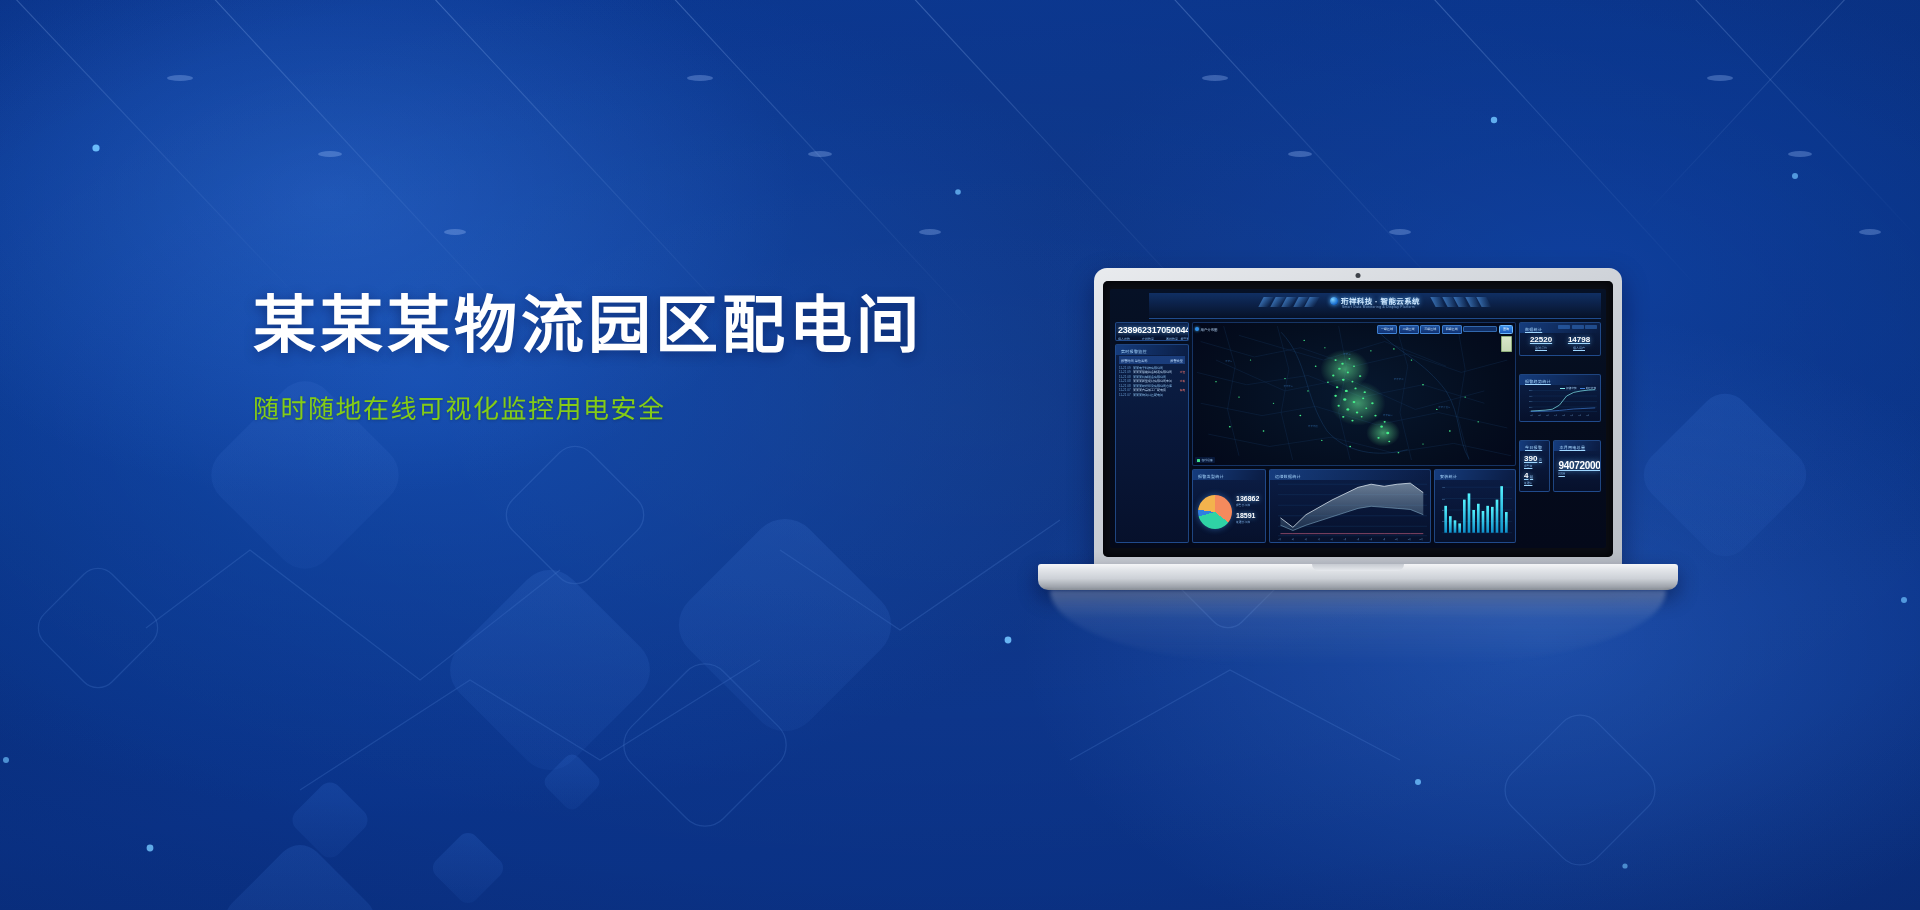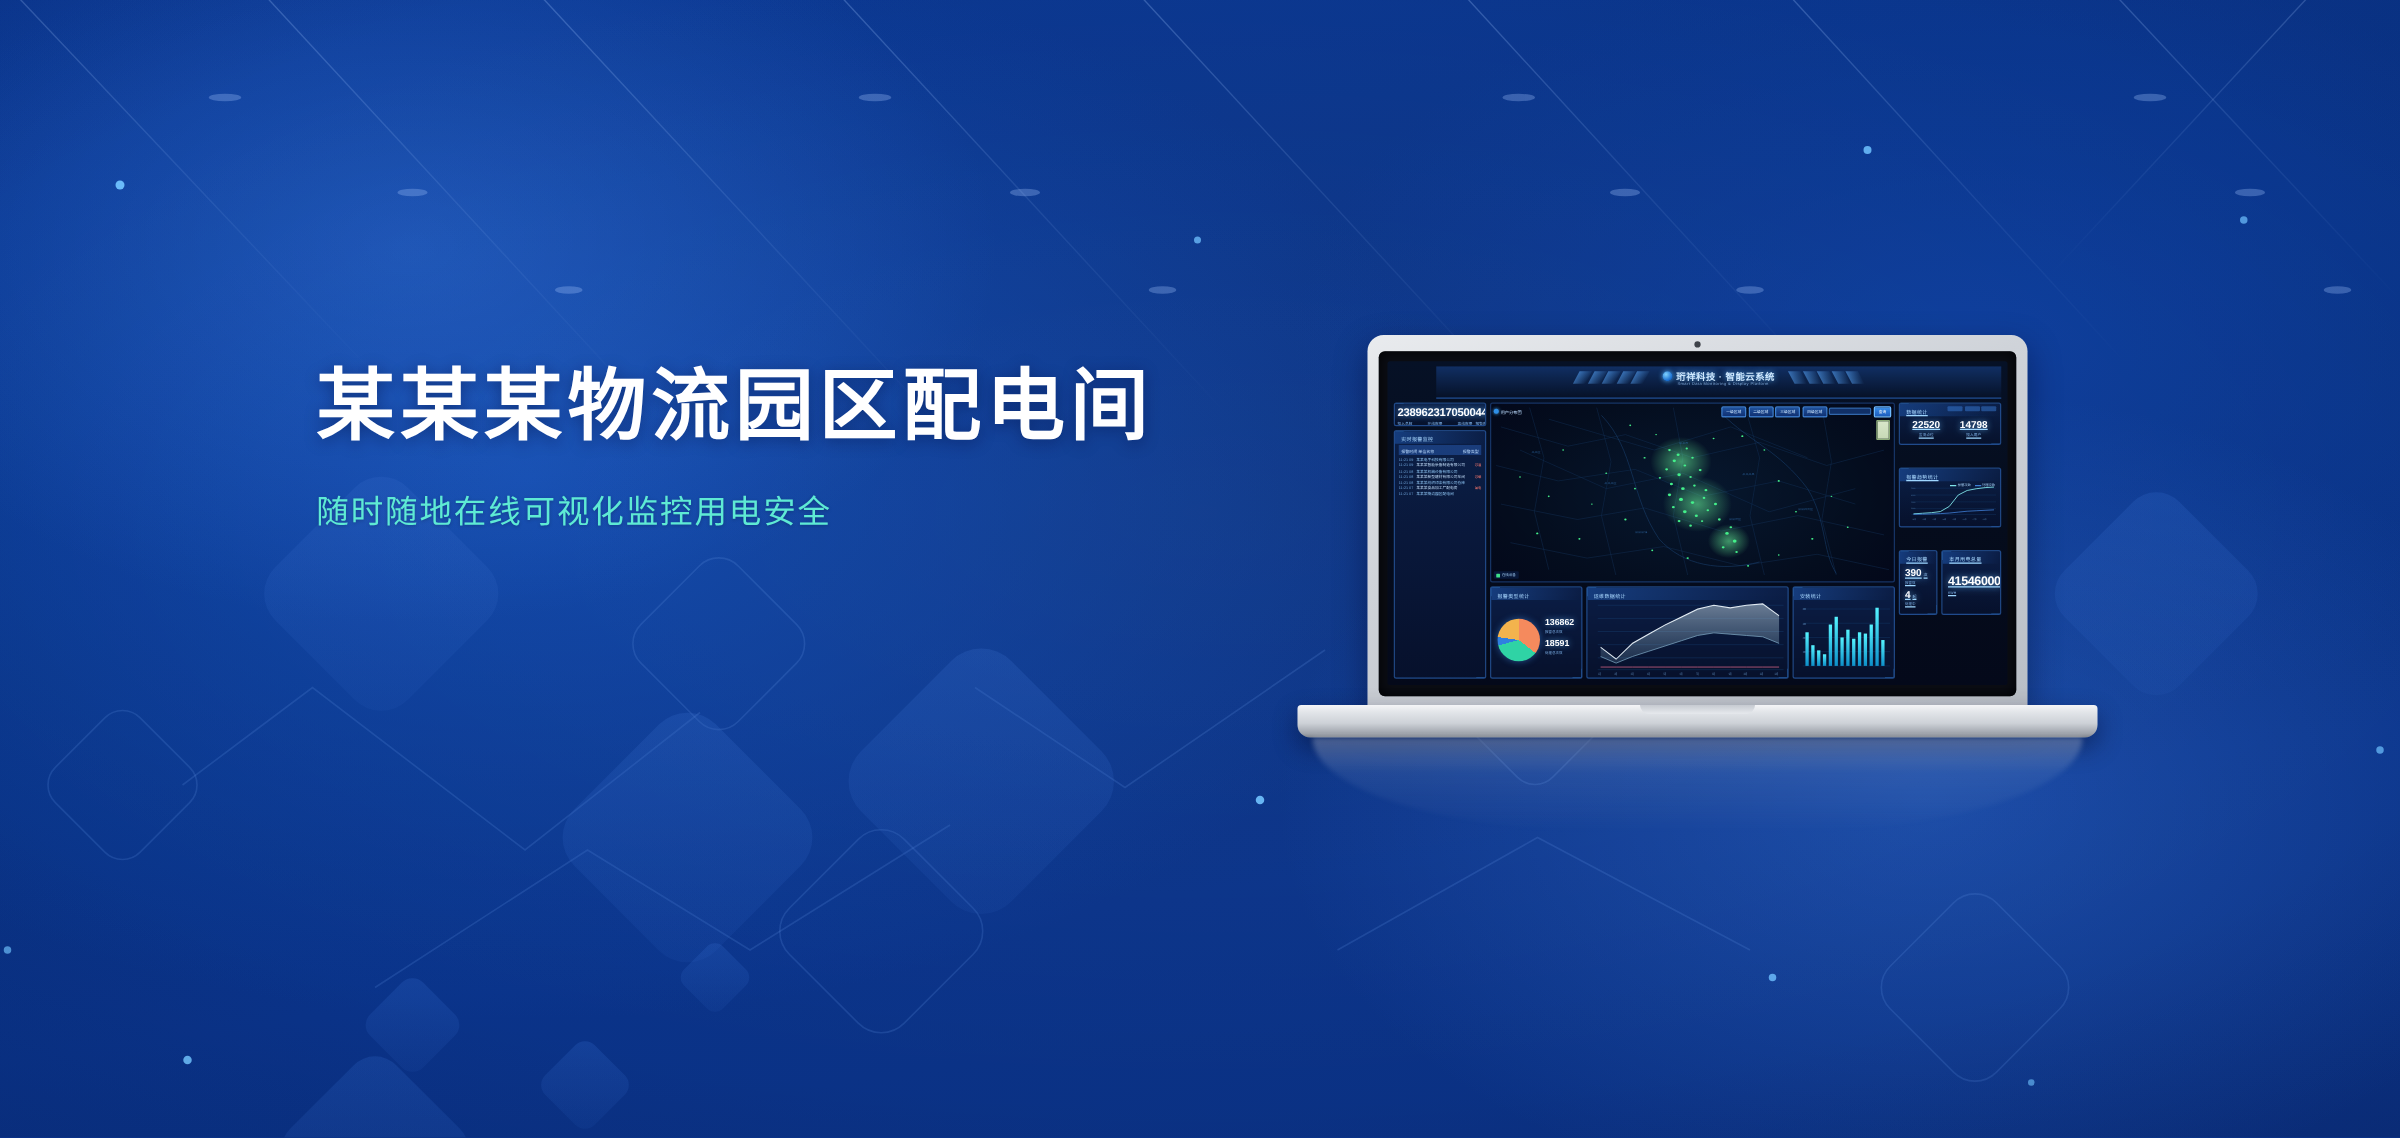--- a/index.html
+++ b/index.html
@@ -29,21 +29,21 @@
     display:flex;align-items:center;gap:11px;white-space:nowrap;
     text-shadow:0 1px 3px rgba(0,0,0,.25);
   }
   .eyebrow .divider{display:inline-block;width:1px;height:26px;background:rgba(255,255,255,.62);}
   .headline{
     margin-top:31px;font-size:63px;line-height:1.03;font-weight:bold;color:#ffffff;
     letter-spacing:4px;white-space:nowrap;
     text-shadow:0 3px 12px rgba(0,12,60,.40);
   }
   .subline{
-    margin-top:30px;font-size:26px;color:#5eead4;letter-spacing:1.5px;
+    margin-top:30px;font-size:26px;color:#84cc16;letter-spacing:1.5px;
     font-weight:400;white-space:nowrap;text-shadow:0 1px 3px rgba(0,0,0,.22);font-family:Liberation Serif, serif;
   }
   .cta{
     margin-top:37px;display:inline-flex;align-items:center;justify-content:center;
     height:52px;padding:0 27px;border-radius:10px;
     background:linear-gradient(180deg,#fcb516 0%,#f9a51b 45%,#f29100 100%);
     border:1px solid #ffd071;
     box-shadow:0 4px 14px rgba(0,12,60,.30), inset 0 1px 0 rgba(255,255,255,.35);
     color:#ffffff;font-size:24px;letter-spacing:1px;font-weight:bold;white-space:nowrap;
     text-shadow:0 1px 2px rgba(150,70,0,.45);
@@ -709,21 +709,21 @@
                     <div class="sbig" style="margin-top:4px">
                       <span>4</span><span class="u">起</span>
                     </div>
                     <div class="sk">处理中</div>
                   </div>
                 </div>
 
                 <div class="panel sbox" style="flex:1.55">
                   <div class="ptitle">本月用电总量</div>
                   <div class="sbody" style="padding-top:10px">
-                    <div class="svbig">41546000</div>
+                    <div class="svbig">94072000</div>
                     <div class="sk">KWH</div>
                   </div>
                 </div>
               </div>
 
             </div>
           </div>
         </div>
 
       </div>

